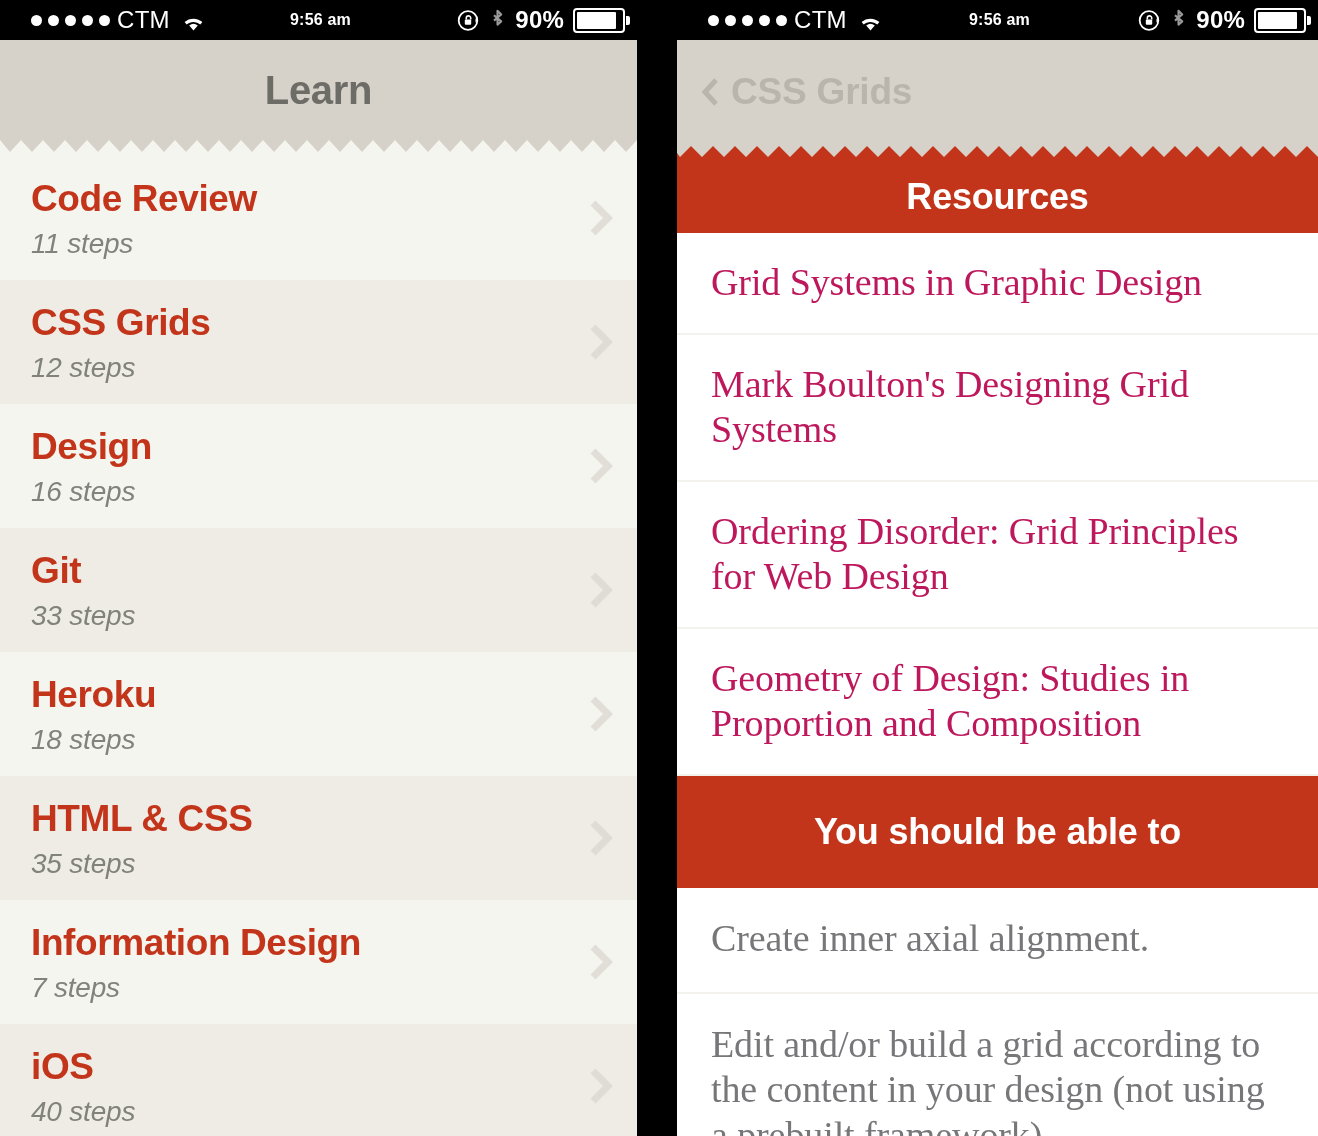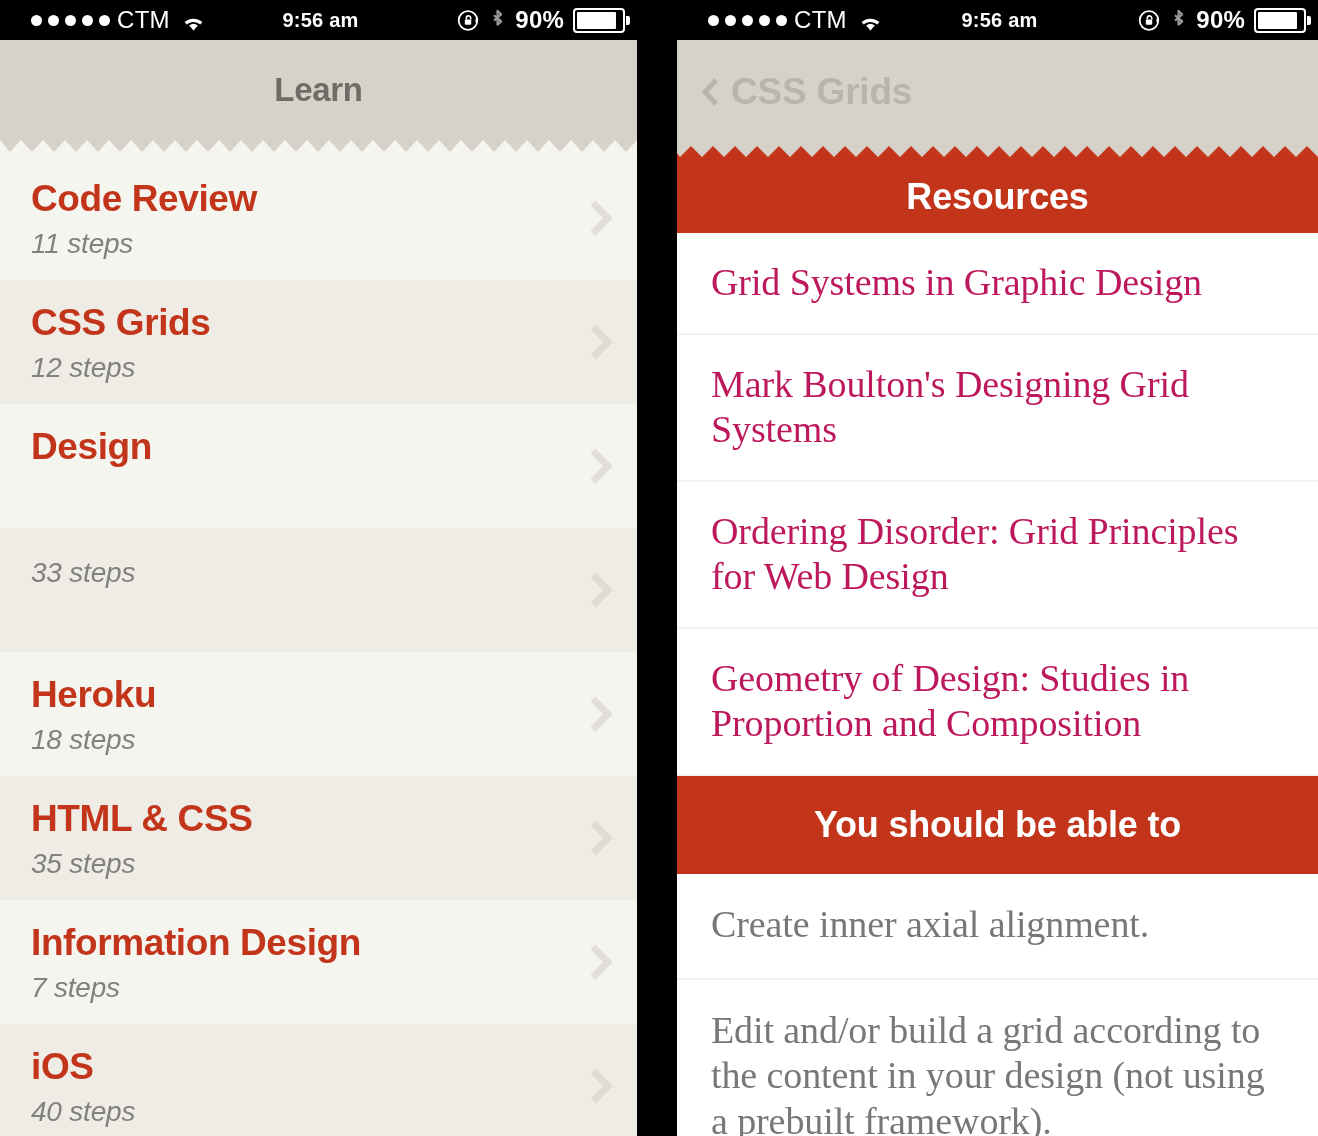--- a/index.html
+++ b/index.html
@@ -23,21 +23,21 @@
     display:flex; align-items:center; position:relative;
     font-size:23px; letter-spacing:.2px;
   }
   .sb-left { display:flex; align-items:center; gap:7px; padding-left:31px; }
   .dots { display:flex; gap:6px; align-items:center; }
   .dot { width:11px; height:11px; border-radius:50%; background:#fff; display:block; }
   .carrier { font-size:24px; font-weight:400; letter-spacing:.3px; }
   .wifi { width:25px; height:19px; position:relative; margin-left:4px; }
   .sb-center {
     position:absolute; left:4px; right:0; text-align:center;
-    font-size:20px; font-weight:700; letter-spacing:.2px; pointer-events:none;
+    font-size:16px; font-weight:700; letter-spacing:.2px; pointer-events:none;
   }
   .sb-right {
     margin-left:auto; display:flex; align-items:center; gap:9px; padding-right:12px;
   }
   .rot-lock { width:23px; height:23px; }
   .bt { width:17px; height:23px; }
   .batt-pct { font-size:24px; font-weight:700; }
   .battery { width:52px; height:25px; position:relative; }
   .battery .shell {
     position:absolute; inset:0; border:2px solid #fff; border-radius:4px;
@@ -50,21 +50,21 @@
     background:#fff; border-radius:0 2px 2px 0;
   }
 
   
   .navbar {
     background:#d6d2ca; position:relative; height:100px;
     display:flex; align-items:center; justify-content:center;
   }
   .navbar.left-nav { height:100px; }
   .nav-title {
-    font-size:33px; font-weight:700; color:#6e6c66; letter-spacing:-.3px;
+    font-size:40px; font-weight:700; color:#6e6c66; letter-spacing:-.3px;
   }
   .back-btn {
     position:absolute; left:24px; top:50%; transform:translateY(-50%);
     display:flex; align-items:center; gap:12px; cursor:pointer;
   }
   .back-chevron {
     width:18px; height:30px; display:block;
   }
   .back-label {
     font-size:37px; font-weight:700; color:#b9b5ac; letter-spacing:-.2px;
@@ -95,21 +95,21 @@
   }
 
   
   .rpanel { background:#fff; height:996px; overflow:hidden; }
   .section-head {
     background:#c3351a; color:#fff; text-align:center;
     font-size:36px; font-weight:700; letter-spacing:-.2px;
     display:flex; align-items:center; justify-content:center;
   }
   .section-head.resources { height:73px; }
-  .section-head.able      { height:98px; }
+  .section-head.able      { height:112px; }
   .link-row {
     padding:27px 34px 29px 34px; border-bottom:2px solid #f3f2ec;
     cursor:pointer;
   }
   .link-text {
     font-family:"Liberation Serif", serif;
     font-size:38px; color:#be185d; line-height:1.17; letter-spacing:-.1px;
   }
   .able-row {
     padding:28px 42px 30px 34px; border-bottom:2px solid #f3f2ec;
@@ -190,27 +190,29 @@
         <div class="row-title">CSS Grids</div>
         <div class="row-sub">12 steps</div>
         <span class="row-chevron">
           <svg viewBox="0 0 26 38" width="26" height="38">
               <path d="M6 4 L21 19 L6 34" fill="none" stroke="#dedcd4" stroke-width="7"></path>
             </svg>
         </span>
       </div>
       <div class="list-row odd">
         <div class="row-title">Design</div>
+        <div class="row-sub">16 steps</div>
         <span class="row-chevron">
           <svg viewBox="0 0 26 38" width="26" height="38">
               <path d="M6 4 L21 19 L6 34" fill="none" stroke="#e0ded7" stroke-width="7"></path>
             </svg>
         </span>
       </div>
       <div class="list-row even">
+        <div class="row-title">Git</div>
         <div class="row-sub">33 steps</div>
         <span class="row-chevron">
           <svg viewBox="0 0 26 38" width="26" height="38">
               <path d="M6 4 L21 19 L6 34" fill="none" stroke="#dedcd4" stroke-width="7"></path>
             </svg>
         </span>
       </div>
       <div class="list-row odd">
         <div class="row-title">Heroku</div>
         <div class="row-sub">18 steps</div>

